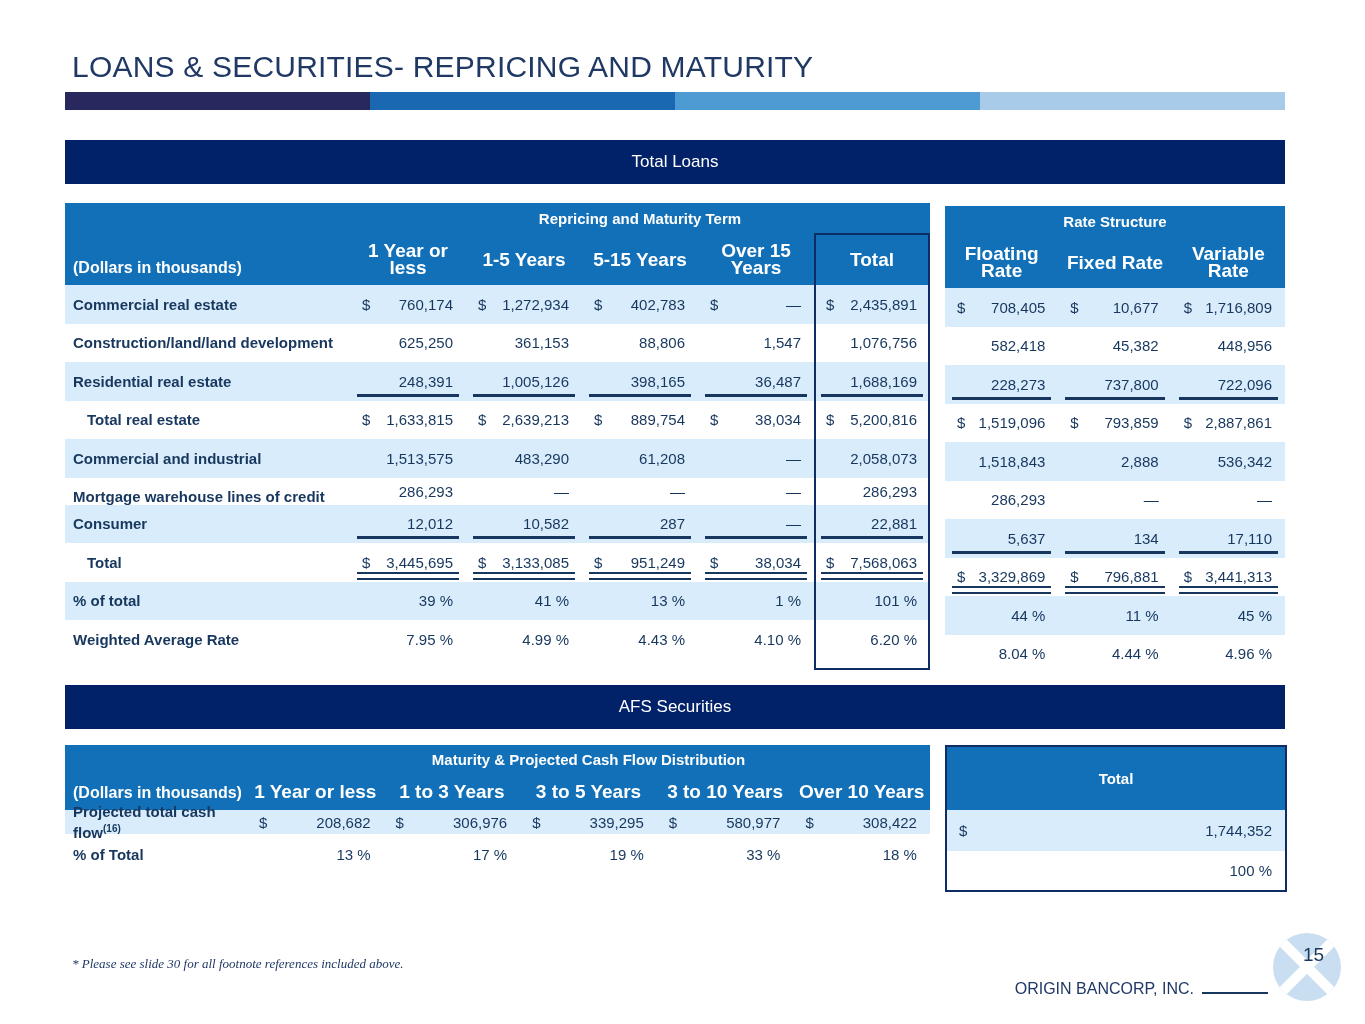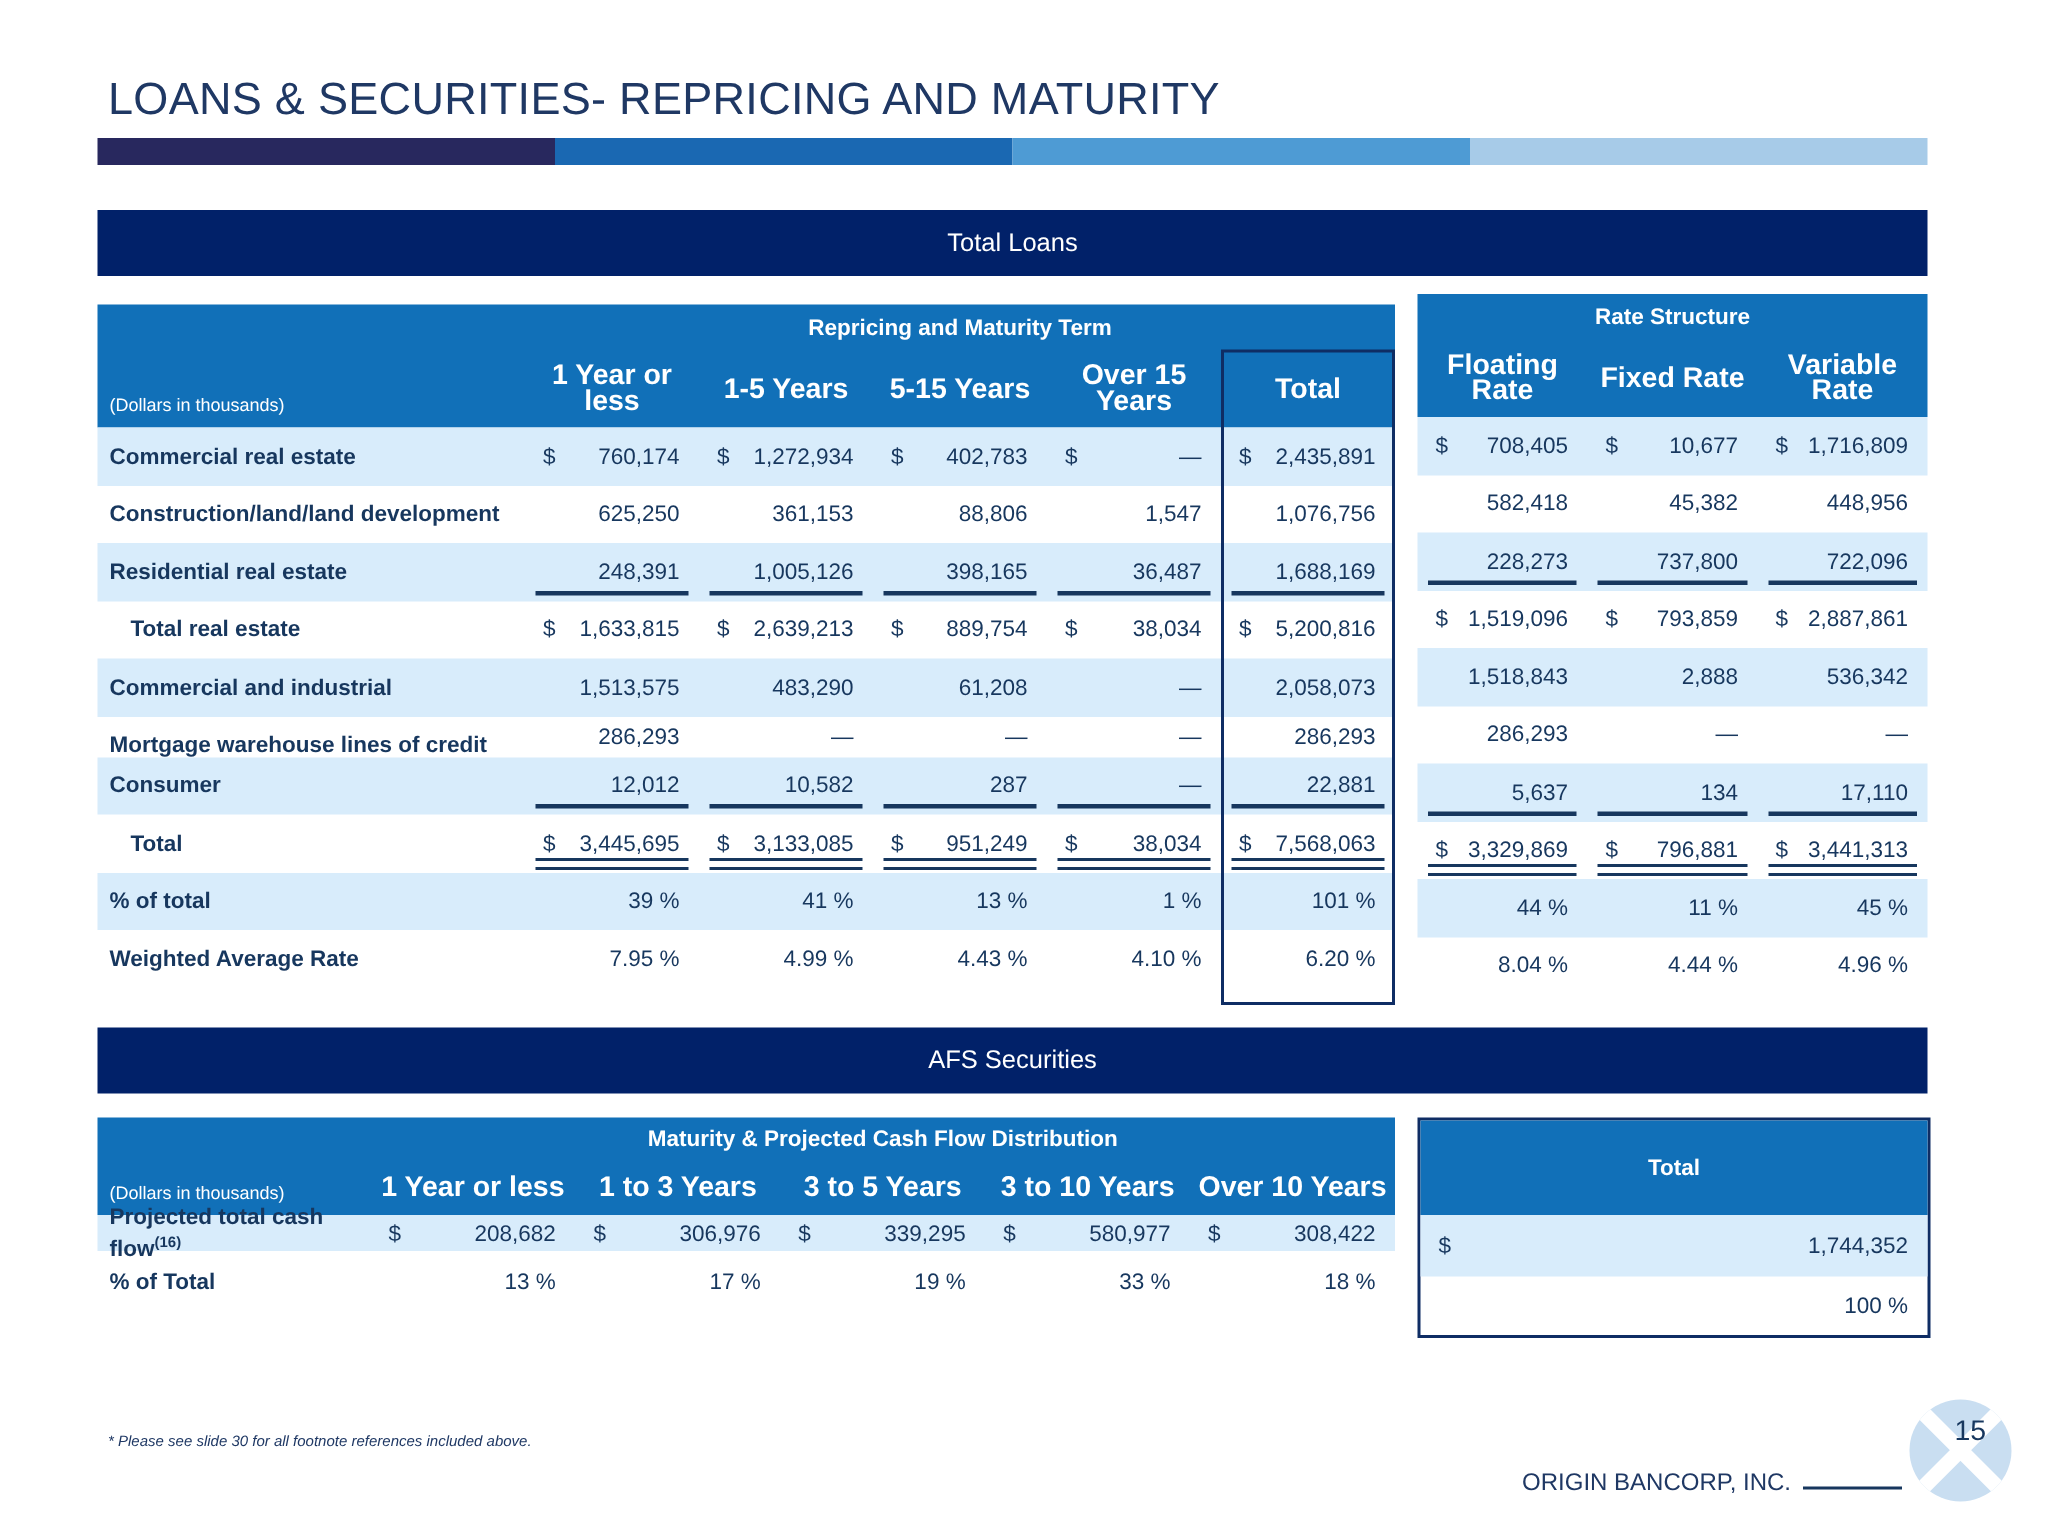--- a/index.html
+++ b/index.html
@@ -17,26 +17,26 @@
   
   .band {
     position:absolute; left:65px; width:1220px; height:44px; background:#012169;
     color:#ffffff; font-size:17px; display:flex; align-items:center; justify-content:center;
   }
   #loans-band { top:140px; }
   #afs-band   { top:685px; }
   
   .tbl { position:absolute; }
   #loans-left  { left:65px;  top:203px; width:865px; }
-  #loans-right { left:945px; top:196px; width:340px; }
+  #loans-right { left:945px; top:206px; width:340px; }
   #afs-left    { left:65px;  top:745px; width:865px; }
   .thead { background:#1170b8; color:#ffffff; }
   .tgroup { display:flex; align-items:center; justify-content:center; font-weight:bold; font-size:15px; }
   .tcols  { display:flex; }
-  .tcorner { align-self:flex-end; padding:0 0 8px 8px; font-weight:normal; font-size:12px; box-sizing:border-box; }
+  .tcorner { align-self:flex-end; padding:0 0 8px 8px; font-weight:bold; font-size:16px; box-sizing:border-box; }
   .tcolh {
     display:flex; align-items:center; justify-content:center; text-align:center;
     font-weight:bold; font-size:19px; box-sizing:border-box; padding:0 4px;
     white-space:pre-line; line-height:17px;
   }
   .trow { display:flex; align-items:center; }
   .trow.shade { background:#d8ecfb; }
   .tlabel {
     font-weight:bold; color:#17375e; font-size:15px; padding-left:8px;
     box-sizing:border-box; line-height:17px;
@@ -69,21 +69,21 @@
   #afs-box .boxhead {
     height:63px; background:#1170b8; color:#ffffff; font-weight:bold; font-size:15px;
     display:flex; align-items:center; justify-content:center;
   }
   #afs-box .trow { width:100%; }
   #afs-box .b1 { height:41px; }
   #afs-box .b2 { height:38px; }
   #afs-box .tnum { width:100%; }
   
   #footnote {
-    position:absolute; left:72px; top:956px; font-size:10px; font-style:italic; color:#1f3864;
+    position:absolute; left:72px; top:956px; font-size:13px; font-style:italic; color:#1f3864;font-family:Liberation Serif, serif;
   }
   #company-line {
     position:absolute; right:97px; top:980px; display:flex; align-items:baseline;
     color:#1f3864; font-size:16px; white-space:nowrap;
   }
   #footer-rule { display:inline-block; width:66px; border-bottom:2px solid #17375e; margin-left:8px; }
   #page-logo {
     position:absolute; left:1273px; top:933px; width:68px; height:68px;
     background:#c9def1; border-radius:50%; overflow:hidden;
   }

